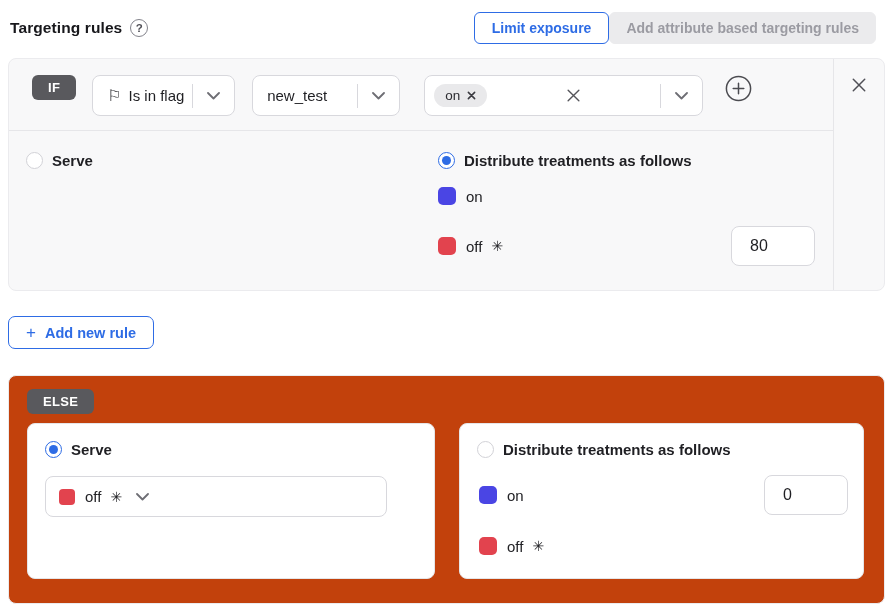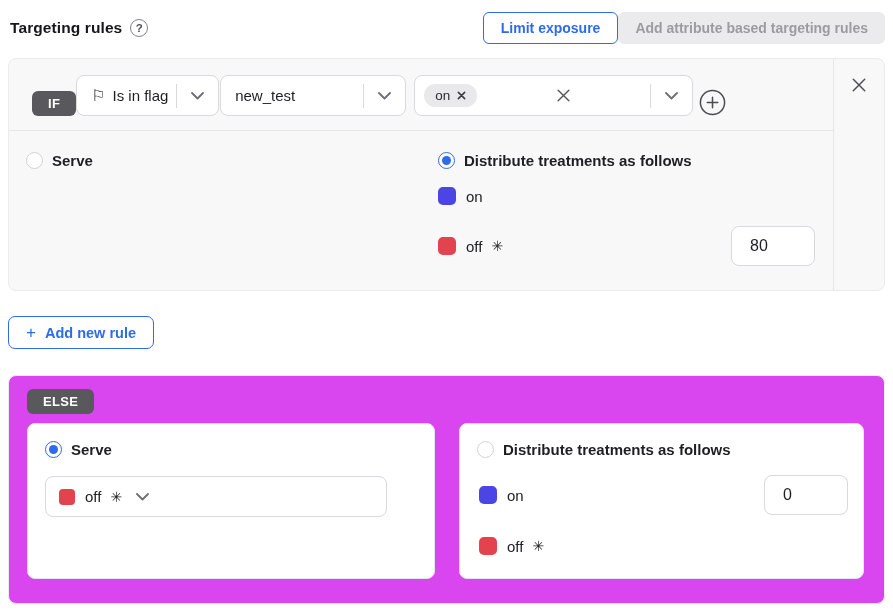--- a/index.html
+++ b/index.html
@@ -5,55 +5,55 @@
   * { margin:0; padding:0; box-sizing:border-box; }
   html,body { background:#ffffff; }
   body {
     width:893px; height:615px; position:relative; overflow:hidden;
     font-family:"Liberation Sans","DejaVu Sans",sans-serif;
     color:#1f1f23; font-size:15px;
   }
   .page { width:893px; height:615px; position:relative; }
 
   
-  .header { display:flex; align-items:center; padding:11px 8px 0 10px; height:44px; }
+  .header { display:flex; align-items:center; padding:11px 17px 0 10px; height:44px; }
   .page-title { font-size:15.5px; font-weight:700; color:#17171b; letter-spacing:.1px; }
   .help-icon {
     width:18px; height:18px; margin-left:8px; border:1.3px solid #83838b; border-radius:50%;
     color:#4f4f56; font-size:11.5px; font-weight:700; display:inline-flex; align-items:center; justify-content:center;
     cursor:pointer;
   }
   .header-spacer { flex:1; }
   .btn { border-radius:6px; font-size:14px; font-weight:600; height:32px; display:inline-flex; align-items:center; justify-content:center; cursor:pointer; }
   .btn-disabled { background:#ebebed; color:#9b9ba2; padding:0 16px; border:1px solid #ebebed; }
   .btn-outline-blue { background:#ffffff; color:#2e6ce5; border:1.5px solid #2e6ce5; padding:0 17px; margin-left:8px; }
 
   
   .rule-card {
     margin:14px 8px 0 8px; height:233px; background:#f8f8f9;
     border:1px solid #ebebee; border-radius:8px; display:flex; overflow:hidden;
   }
   .rule-main { flex:1; display:flex; flex-direction:column; min-width:0; }
   .rule-close-col { width:51px; border-left:1px solid #e6e6e9; display:flex; justify-content:center; padding-top:18px; }
   .close-icon { width:16px; height:16px; cursor:pointer; color:#4f4f56; }
 
-  .cond-row { display:flex; align-items:flex-end; padding:16px 0 14px 23px; }
+  .cond-row { display:flex; align-items:flex-start; padding:16px 0 14px 23px; gap:16px; }
   .keyword-badge {
     background:#59595d; color:#ffffff; font-weight:700; font-size:13px;
     padding:5px 16px; border-radius:6px; letter-spacing:.3px;
   }
   .select {
     background:#ffffff; border:1px solid #d8d8dd; border-radius:8px; height:41px;
     display:flex; align-items:center; padding-left:14px; cursor:pointer;
   }
   .select .sel-divider { width:1px; height:24px; background:#d8d8dd; margin-left:auto; }
   .chevron { color:#6e6e74; margin:0 14px; display:flex; }
   .matcher-select { width:143px; }
   .flag-glyph { font-size:16px; color:#2a2a2e; margin-right:7px; line-height:1; }
-  .flagname-select { width:186px; margin-left:1px; }
+  .flagname-select { width:148px; margin-left:1px; }
   .treat-multiselect { width:279px; margin-left:8px; padding-left:9px; }
   .tag-pill {
     background:#e9e9eb; border-radius:999px; padding:4px 11px; font-size:13.5px; color:#2c2c31;
     display:inline-flex; align-items:center; gap:7px;
   }
   .tag-x { display:flex; cursor:pointer; color:#3a3a40; }
   .clear-x { margin-left:auto; display:flex; cursor:pointer; color:#55555a; }
   .plus-circle { margin-left:6px; display:flex; cursor:pointer; color:#4b4b50; }
 
   .rule-divider { border:none; border-top:1px solid #e6e6e9; width:100%; }
@@ -81,21 +81,21 @@
   
   .add-rule-btn {
     margin:25px 0 0 8px; display:inline-flex; align-items:center; gap:9px;
     border:1.3px solid #2e6ce5; border-radius:7px; background:#fff; color:#2e6ce5;
     font-size:14.5px; font-weight:600; padding:7px 17px; cursor:pointer;
   }
   .add-plus { font-size:17px; font-weight:400; line-height:1; }
 
   
   .else-card {
-    margin:26px 8px 0 8px; height:229px; background:#d946ef;
+    margin:26px 8px 0 8px; height:229px; background:#c2410c;
     border:1px solid #ebebee; border-radius:8px; padding:16px 20px 16px 18px;
   }
   .else-cards { display:flex; gap:24px; margin-top:14px; }
   .inner-card { background:#fff; border:1px solid #e5e5e8; border-radius:8px; height:156px; padding:17px; }
   .inner-card.serve-card { width:408px; }
   .inner-card.dist-card { width:405px; padding-right:15px; }
   .else-dropdown {
     margin-top:18px; width:342px; height:41px; background:#fff; border:1px solid #d8d8dd; border-radius:8px;
     display:flex; align-items:center; padding-left:13px; cursor:pointer;
   }

